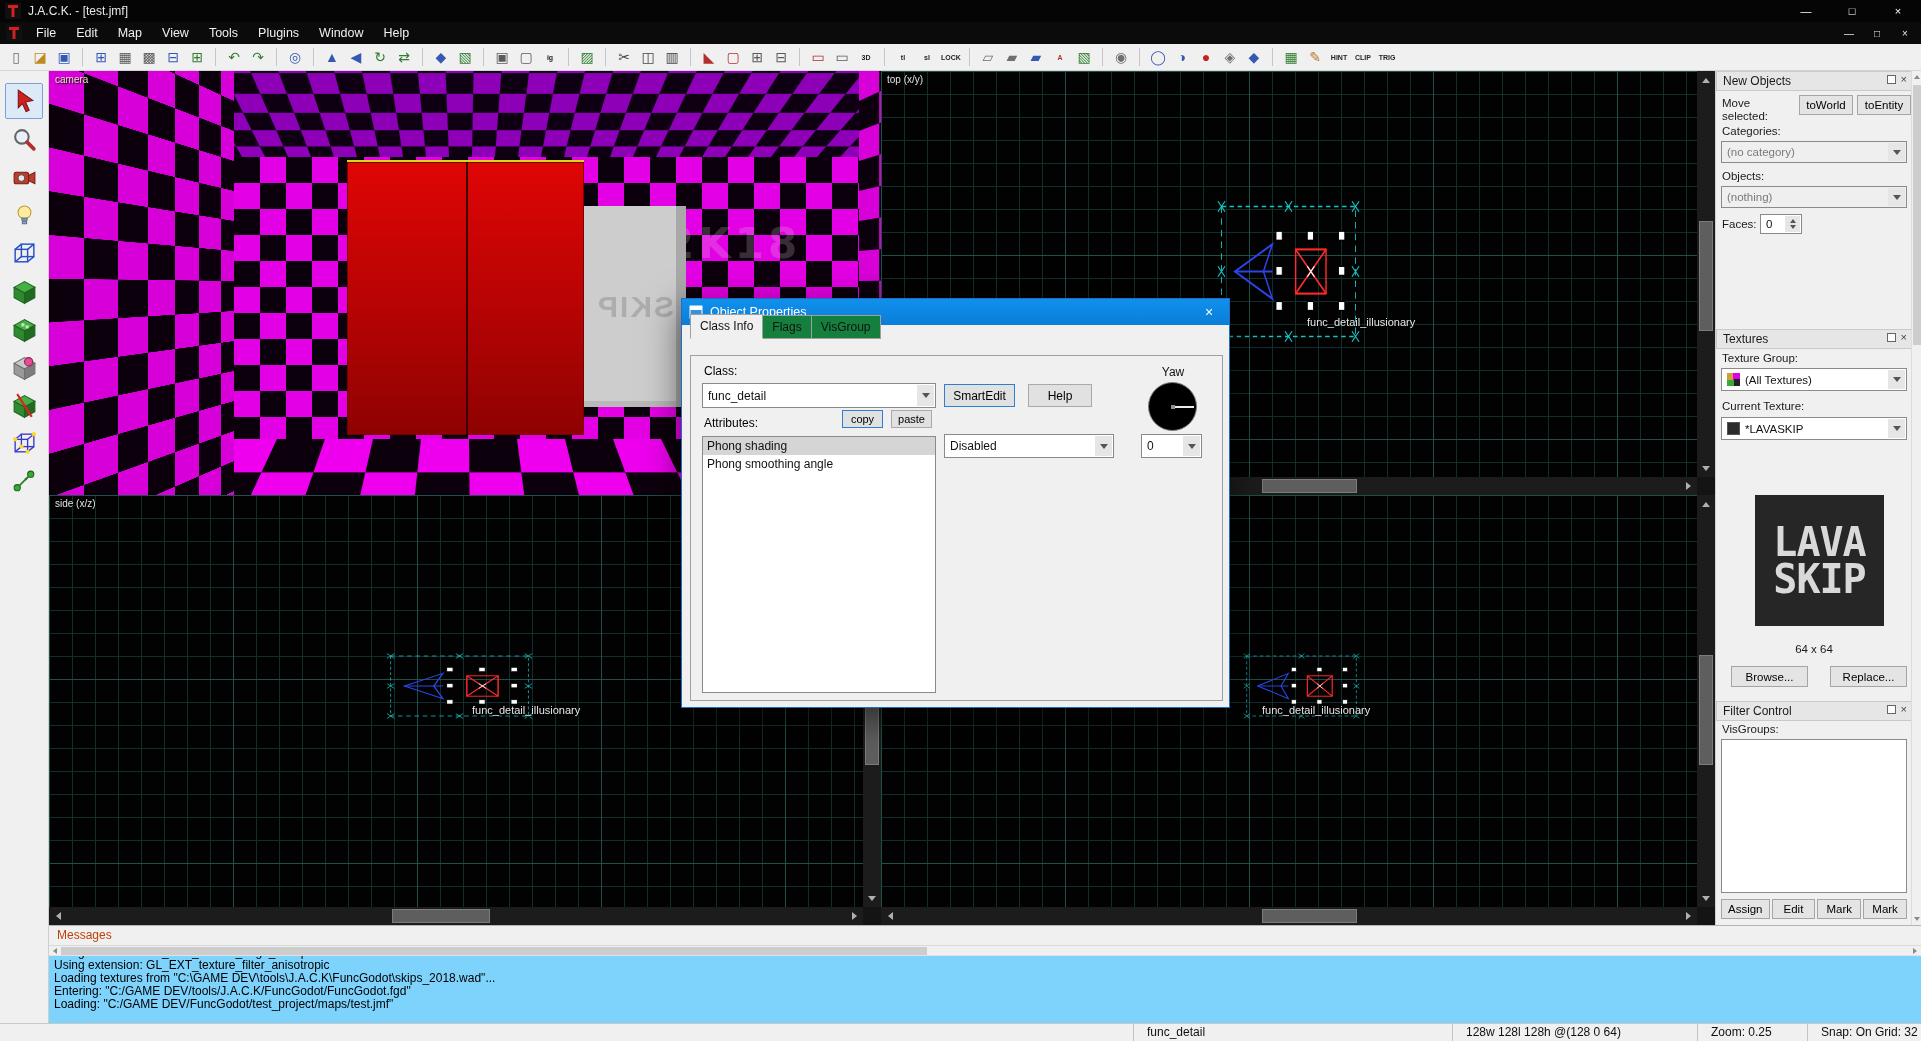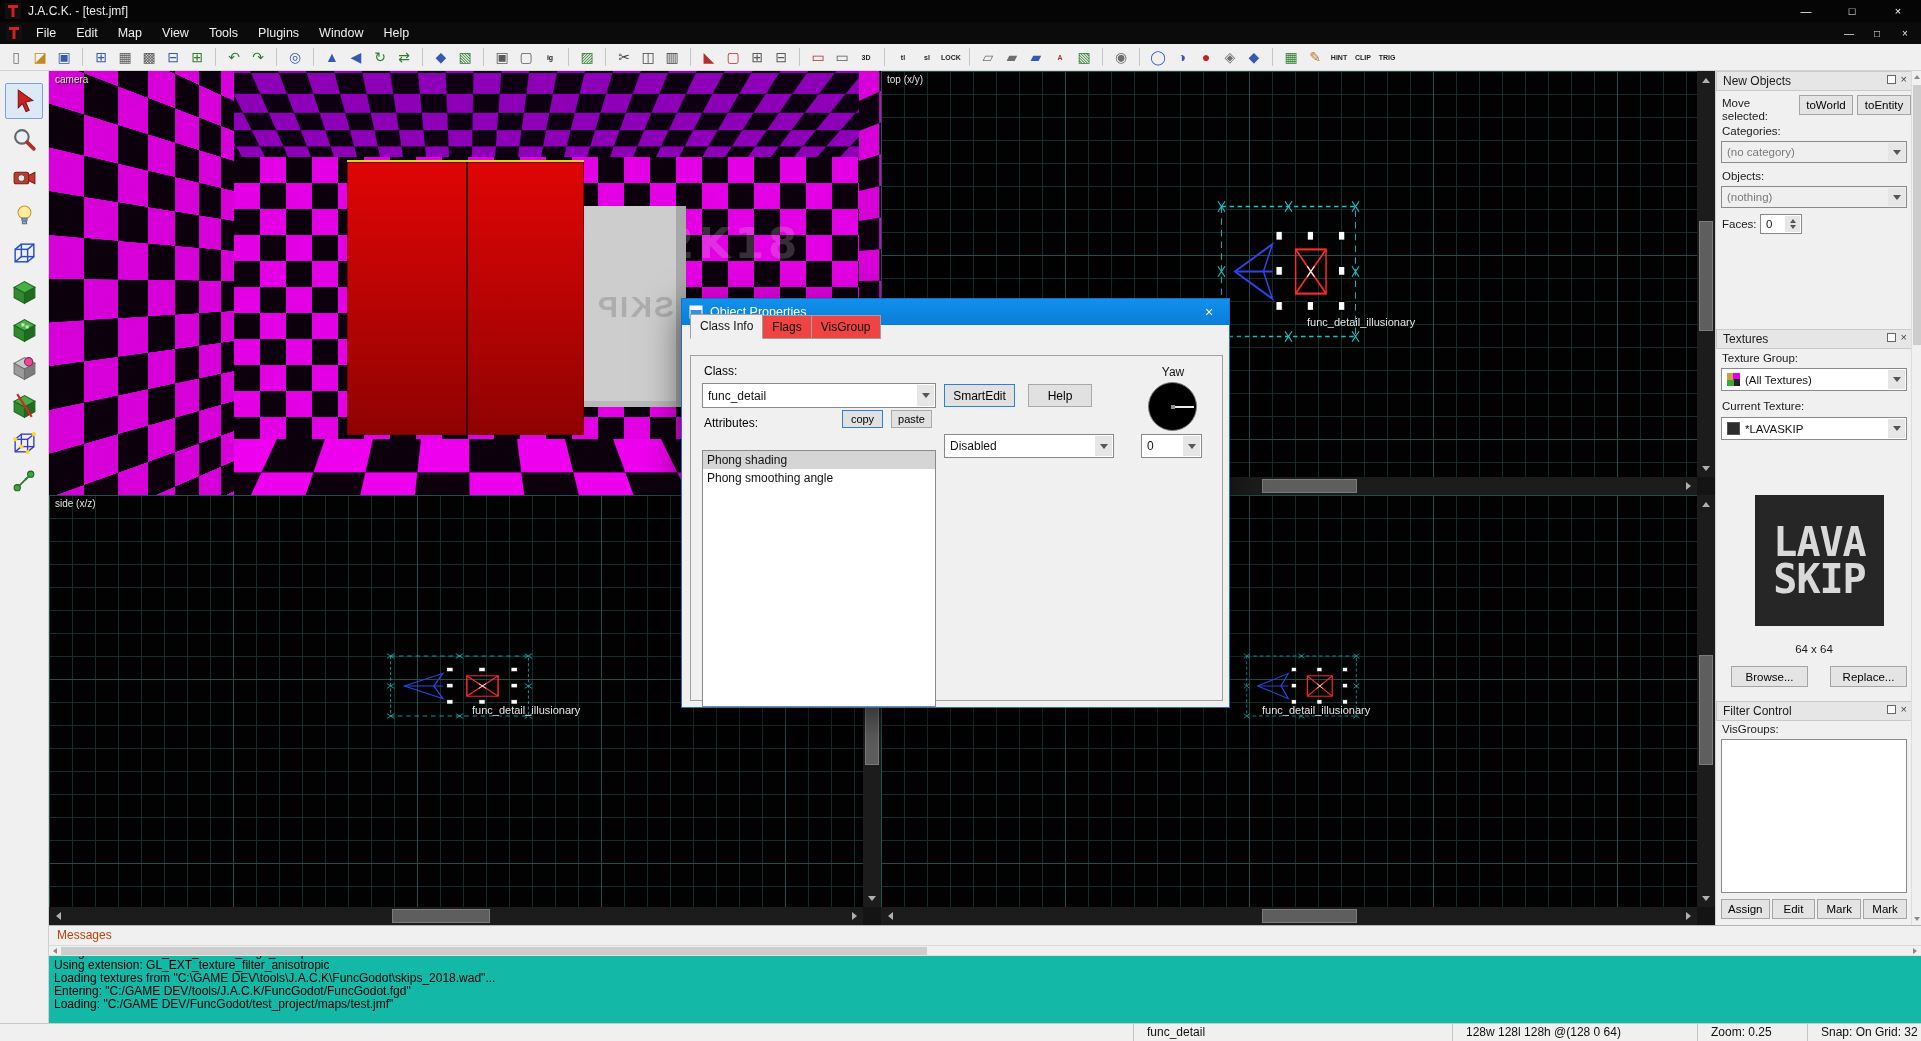--- a/index.html
+++ b/index.html
@@ -141,51 +141,51 @@
 
   
   .messages{position:absolute;left:49px;top:925px;width:1872px;height:98px;background:#fff;border-top:1px solid #b5b5b5;}
   .msg-header{position:absolute;left:0;top:0;width:100%;height:20px;background:#f0f0f0;border-bottom:1px solid #dadada;
     font-size:12px;line-height:19px;padding-left:8px;color:#c2410c;}
   .msg-hscroll{position:absolute;left:0;top:20px;width:100%;height:10px;background:#f0f0f0;border-bottom:1px solid #e2e2e2;}
   .msg-hscroll .thumb{position:absolute;left:12px;top:1px;width:866px;height:8px;background:#cdcdcd;}
   .msg-hscroll .arr{position:absolute;top:0;width:12px;height:10px;display:flex;align-items:center;justify-content:center;}
   .msg-hscroll .tri-l{border-right-color:#8a8a8a;border-top-width:3px;border-bottom-width:3px;border-right-width:4px;}
   .msg-hscroll .tri-r{border-left-color:#8a8a8a;border-top-width:3px;border-bottom-width:3px;border-left-width:4px;}
-  #msg-lines{position:absolute;left:0;top:30px;width:100%;height:68px;overflow:hidden;background:#14b8a6;}
+  #msg-lines{position:absolute;left:0;top:30px;width:100%;height:68px;overflow:hidden;background:#7dd3fc;}
   #msg-lines .inner{margin-top:-10px;}
   .msg-line{font-size:12px;line-height:12.9px;padding-left:5px;color:#000;white-space:nowrap;}
 
   
   .statusbar{position:absolute;left:0;top:1023px;width:1921px;height:18px;background:#f0f0f0;border-top:1px solid #c8c8c8;font-size:12px;}
   .sb-seg{position:absolute;top:0;height:18px;line-height:17px;border-left:1px solid #c4c4c4;padding-left:13px;color:#111;white-space:nowrap;}
   .sb-1{left:1133px;width:319px;}
   .sb-2{left:1452px;width:245px;}
   .sb-3{left:1697px;width:110px;}
   .sb-4{left:1807px;width:114px;}
 
   
   .dialog{position:absolute;left:681px;top:298px;width:549px;height:410px;background:#f0f0f0;
     border:1px solid #1f6dc9;box-shadow:0 10px 34px rgba(0,0,0,.55);z-index:60;}
   .dlg-title{position:absolute;left:0;top:0;width:100%;height:26px;background:linear-gradient(180deg,#1090ec,#0a7ed8);
     color:#fff;display:flex;align-items:center;padding-left:7px;font-size:12.5px;}
   .dlg-icon{width:14px;height:14px;margin-right:7px;}
   .dlg-close{position:absolute;right:0;top:0;width:40px;height:26px;display:flex;align-items:center;justify-content:center;font-size:14px;color:#fff;}
   .dlg-tabs{position:absolute;left:8px;top:16px;display:flex;z-index:2;}
-  .dlg-tab{height:24px;padding:0 9px;line-height:23px;font-size:12px;background:#ef4444;border:1px solid #a0a0a0;border-left:none;}
+  .dlg-tab{height:24px;padding:0 9px;line-height:23px;font-size:12px;background:#15803d;border:1px solid #a0a0a0;border-left:none;}
   .dlg-tab:first-child{border-left:1px solid #a0a0a0;}
   .dlg-tab.active{background:#f0f0f0;height:25px;border-bottom:1px solid #f0f0f0;margin-top:-1px;font-size:12px;}
   .dlg-page{position:absolute;left:8px;top:56px;width:533px;height:346px;border:1px solid #a0a0a0;background:#f0f0f0;z-index:1;}
   .dialog .dlabel{position:absolute;font-size:12px;color:#000;z-index:2;white-space:nowrap;}
   .dialog .combo{z-index:2;font-size:12px;}
   .dialog .dbtn{position:absolute;z-index:2;background:#e1e1e1;border:1px solid #a9a9a9;font-size:12px;
     display:flex;align-items:center;justify-content:center;font-family:"Liberation Sans",sans-serif;}
   .dbtn.accent{border:1px solid #2f7fd0;}
   .dbtn.small{font-size:11px;}
-  .listbox{position:absolute;left:20px;top:137px;width:234px;height:257px;background:#fff;border:1px solid #8a8a8a;z-index:2;overflow:hidden;margin-top:14px;}
+  .listbox{position:absolute;left:20px;top:137px;width:234px;height:257px;background:#fff;border:1px solid #8a8a8a;z-index:2;overflow:hidden;}
   .lb-row{height:18px;line-height:18px;padding-left:4px;font-size:12px;white-space:nowrap;}
   .lb-row.sel{background:#d5d5d5;}
   .yaw-label{position:absolute;left:446px;top:66px;width:90px;text-align:center;font-size:12px;z-index:2;}
   .yaw-circle{position:absolute;left:466px;top:83px;width:49px;height:49px;border-radius:50%;background:#000;border:1px solid #7e7e7e;z-index:2;}
   .yaw-line{position:absolute;left:50%;top:50%;width:21px;height:2px;background:#ececec;transform:translateY(-50%);}
   .yaw-dot{position:absolute;left:50%;top:50%;width:4px;height:4px;background:#8f8f8f;transform:translate(-50%,-50%);}
 </style>
 </head>
 <body>
 

